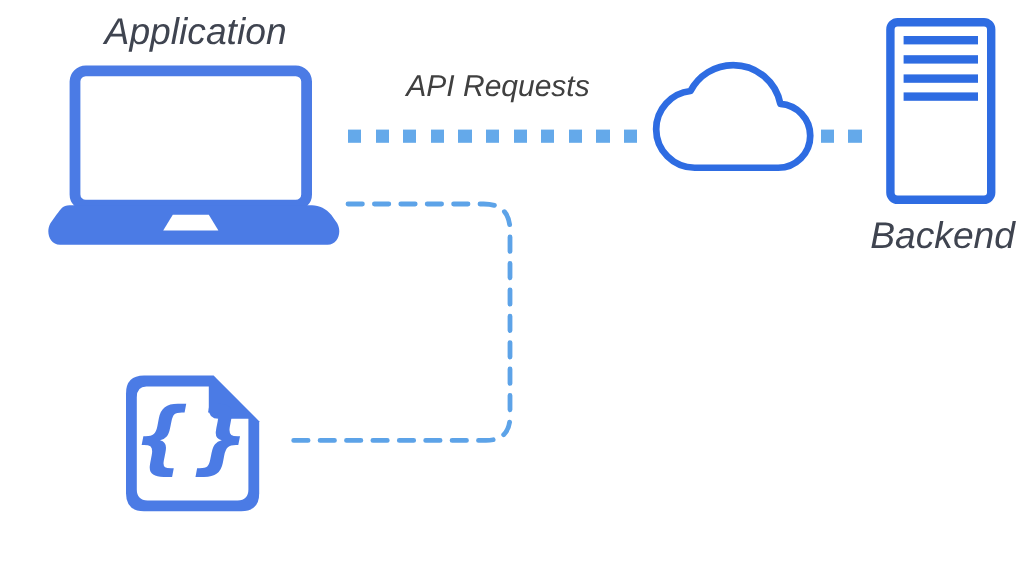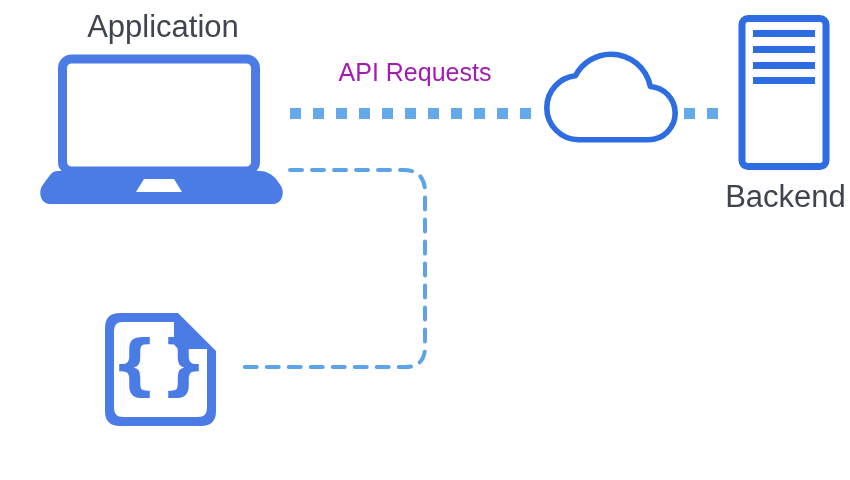--- a/index.html
+++ b/index.html
@@ -2,31 +2,32 @@
 <html><head>
 <meta charset="utf-8">
 <style>
   html,body{margin:0;padding:0;background:#ffffff;}
   .stage{
     position:relative;
     width:850px;height:444px;
     background:#ffffff;
     overflow:hidden;
     font-family:"Liberation Sans", sans-serif;
+    font-style:italic;
   }
   .abs{position:absolute;}
   .node-label{
     color:#3f4450;
     text-align:center;
     font-size:31px;
     line-height:1.1;
     white-space:nowrap;
   }
   .conn-label{
-    color:#a21caf;
+    color:#404040;
     text-align:center;
     font-size:25px;
     white-space:nowrap;
   }
   
   .dotline{
     height:11px;
     background:repeating-linear-gradient(90deg,#64a9ea 0 11px,transparent 11px 23px);
   }
 </style>

